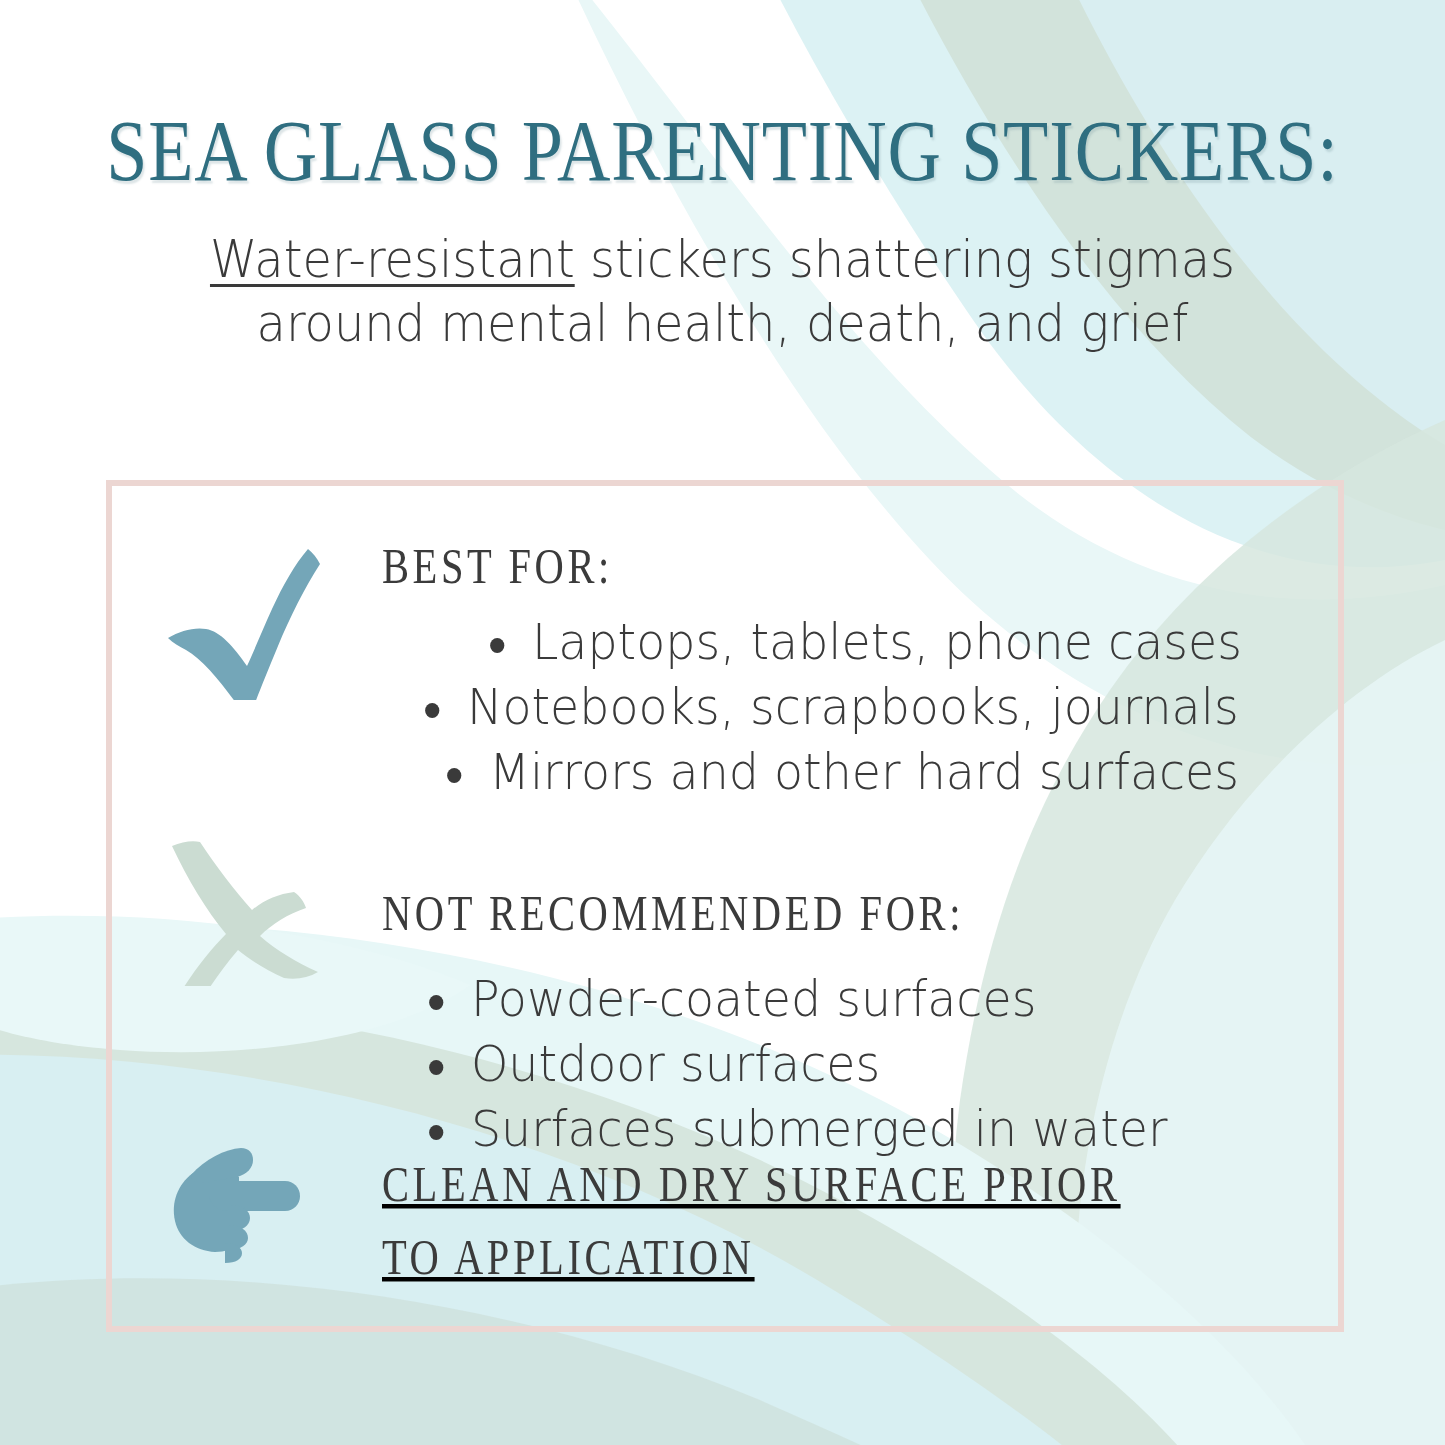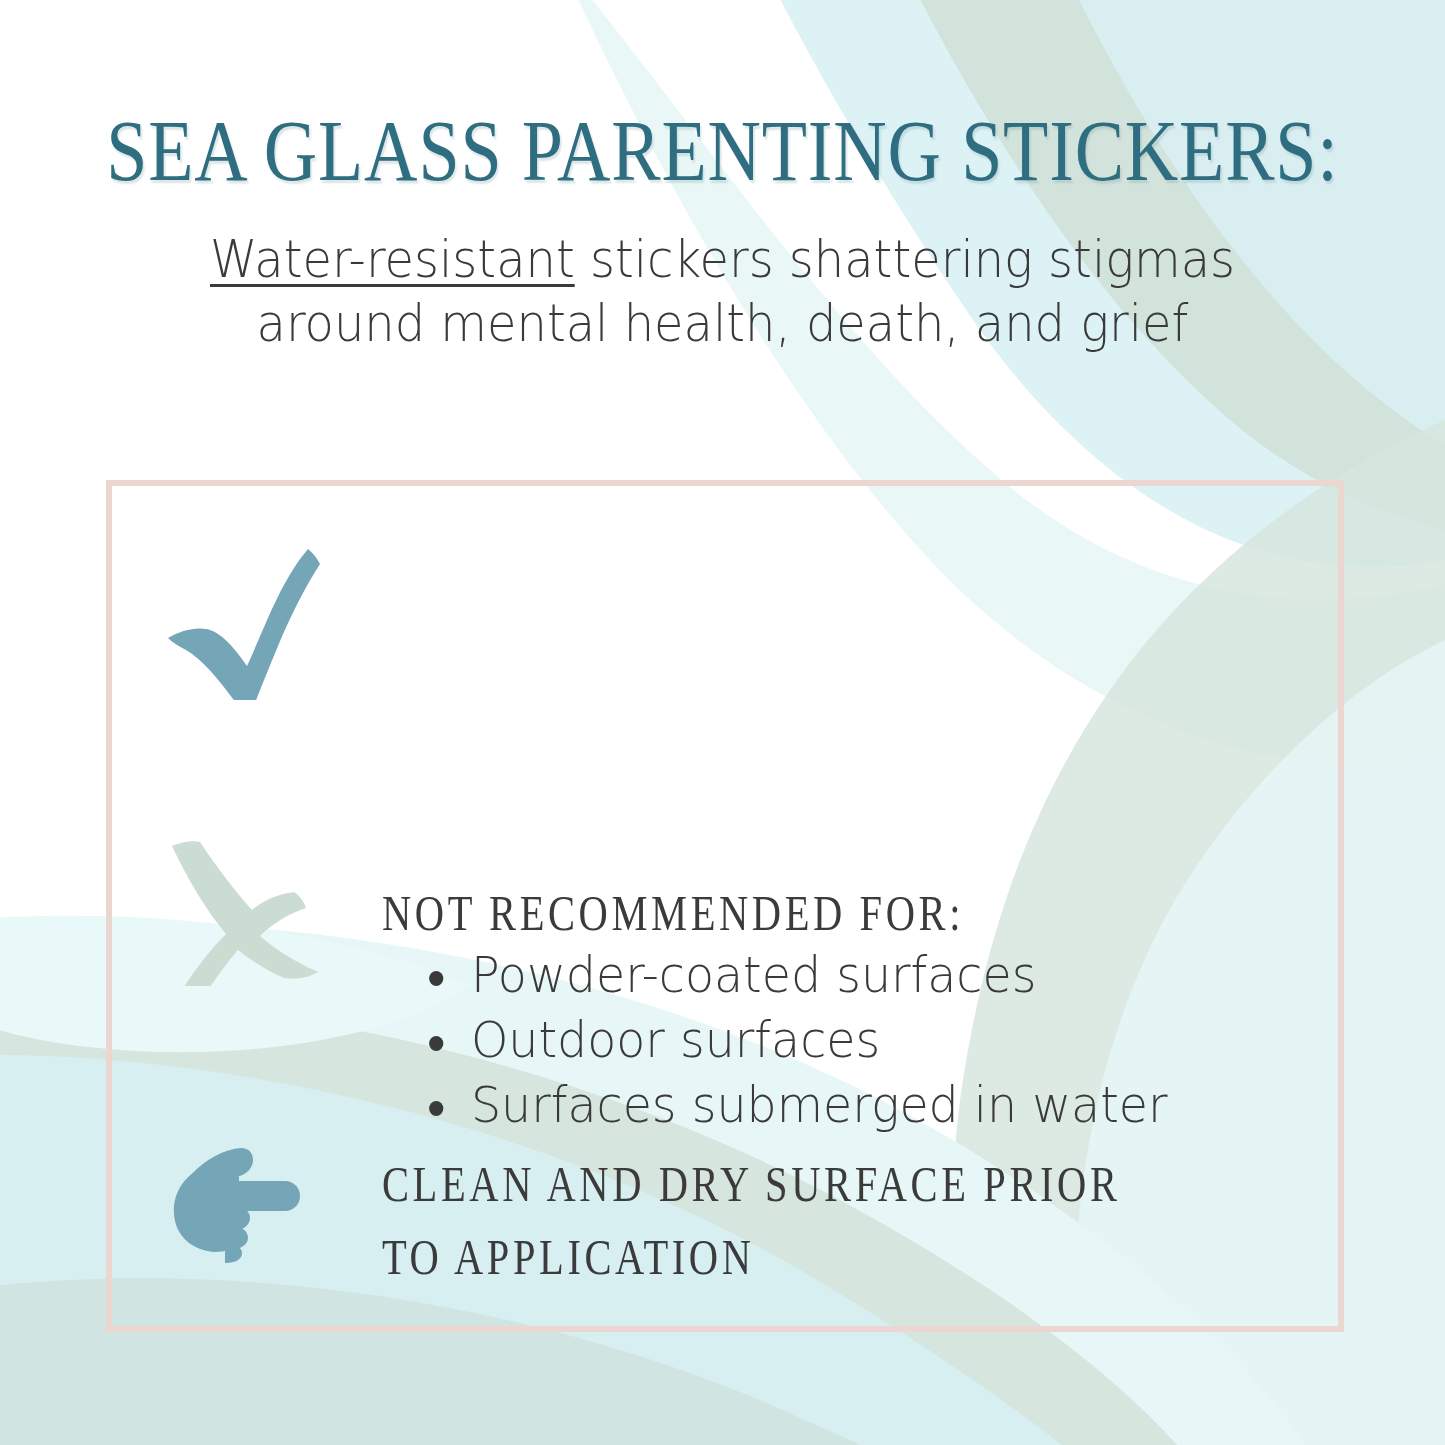--- a/index.html
+++ b/index.html
@@ -184,37 +184,45 @@
     <div class="icon-wrap" style="left:150px; top:525px; width:180px; height:175px;">
       <svg viewBox="0 0 180 175" width="180" height="175" aria-hidden="true">
         <path d="M18 113 C30 106 44 102 56 104 C70 106 84 122 97 141
                  C104 126 112 106 122 84 C133 60 145 39 158 24
                  C163 28 167 33 170 39
                  C155 62 140 92 128 121 C118 145 110 165 105 178
                  L86 178 C70 156 52 134 36 125 C29 121 23 118 18 113 Z" fill="#74A6B8"></path>
       </svg>
     </div>
 
+    <div class="section" style="left:382px; top:540px;">
+      <div class="sec-head">BEST FOR:</div>
+      <ul class="blist bl-right" style="margin-top:18px; width:900px;">
+        <li>Laptops, tablets, phone cases</li>
+        <li>Notebooks, scrapbooks, journals</li>
+        <li>Mirrors and other hard surfaces</li>
+      </ul>
+    </div>
 
     <div class="icon-wrap" style="left:160px; top:838px; width:175px; height:148px;">
       <svg viewBox="0 0 175 148" width="175" height="148" aria-hidden="true">
         <path d="M12 8 C22 4 32 2 40 4 C56 28 74 52 92 72
                  C104 62 118 56 134 54 C140 58 144 64 146 70
                  C128 76 112 86 100 98
                  C116 112 136 124 158 134 C148 140 136 142 124 140
                  C106 132 90 122 78 112
                  C66 126 56 140 48 152 L22 152
                  C36 130 52 110 66 96
                  C46 72 28 42 12 8 Z" fill="#CBDCD2"></path>
       </svg>
     </div>
 
     <div class="section" style="left:382px; top:887px;">
       <div class="sec-head">NOT RECOMMENDED FOR:</div>
-      <ul class="blist" style="margin-top:4px; margin-left:30px;">
+      <ul class="blist" style="margin-top:28px; margin-left:30px;">
         <li>Powder-coated surfaces</li>
         <li>Outdoor surfaces</li>
         <li>Surfaces submerged in water</li>
       </ul>
     </div>
 
     <div class="icon-wrap" style="left:163px; top:1143px; width:150px; height:120px;">
       <svg viewBox="0 0 150 120" width="150" height="120" aria-hidden="true">
         <g fill="#74A6B8">
 
@@ -227,19 +235,19 @@
           <path d="M46 38 L122 38 C131 38 137 45 137 53 C137 61 131 68 122 68
                    L66 68 C55 68 46 60 46 52 Z"></path>
 
           <path d="M68 62 C80 62 87 68 87 75 C87 82 80 88 68 88 Z"></path>
           <path d="M66 82 C78 82 85 88 85 95 C85 101 78 107 66 107 Z"></path>
           <path d="M62 100 C73 100 79 105 79 110 C79 116 73 120 62 120 Z"></path>
         </g>
       </svg>
     </div>
 
-    <div class="section" style="left:382px; top:1148px;">
+    <div class="section" style="left:382px; top:1148px;text-decoration:underline;">
       <div class="final-text">CLEAN AND DRY SURFACE PRIOR</div>
       <div class="final-text" style="margin-top:8px;">TO APPLICATION</div>
     </div>
 
   </div>
 </div>
 
 </body></html>

